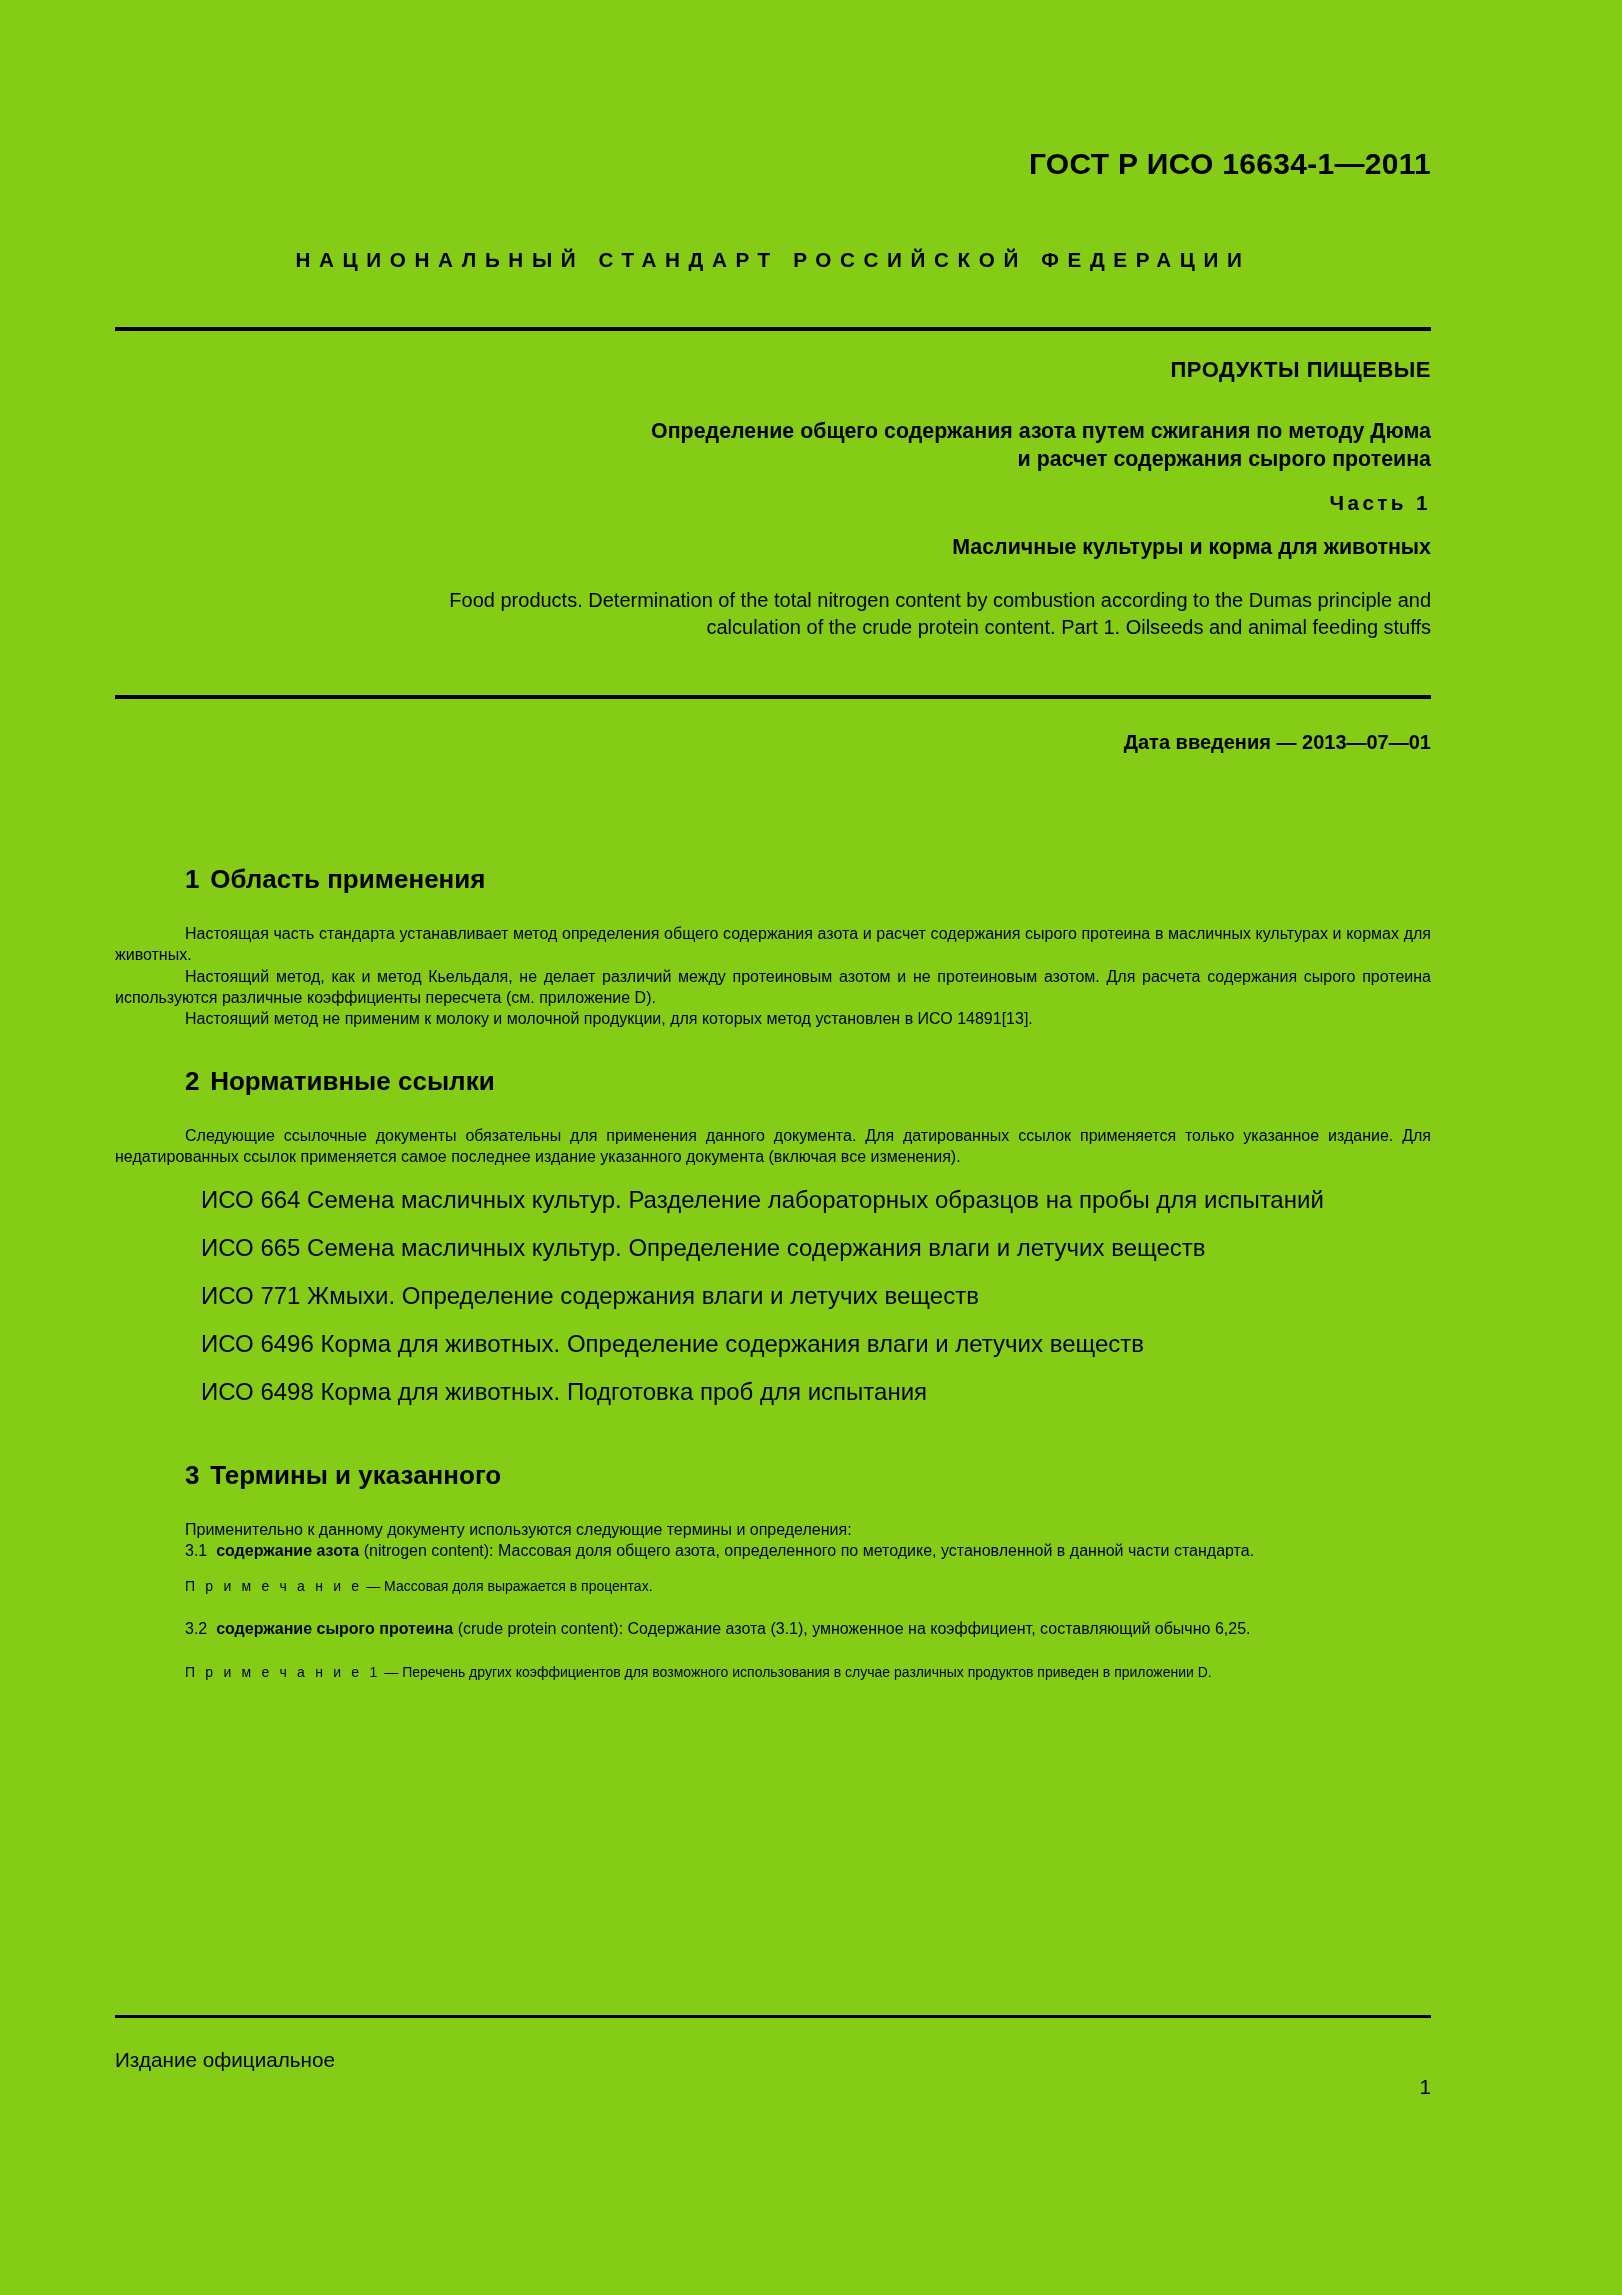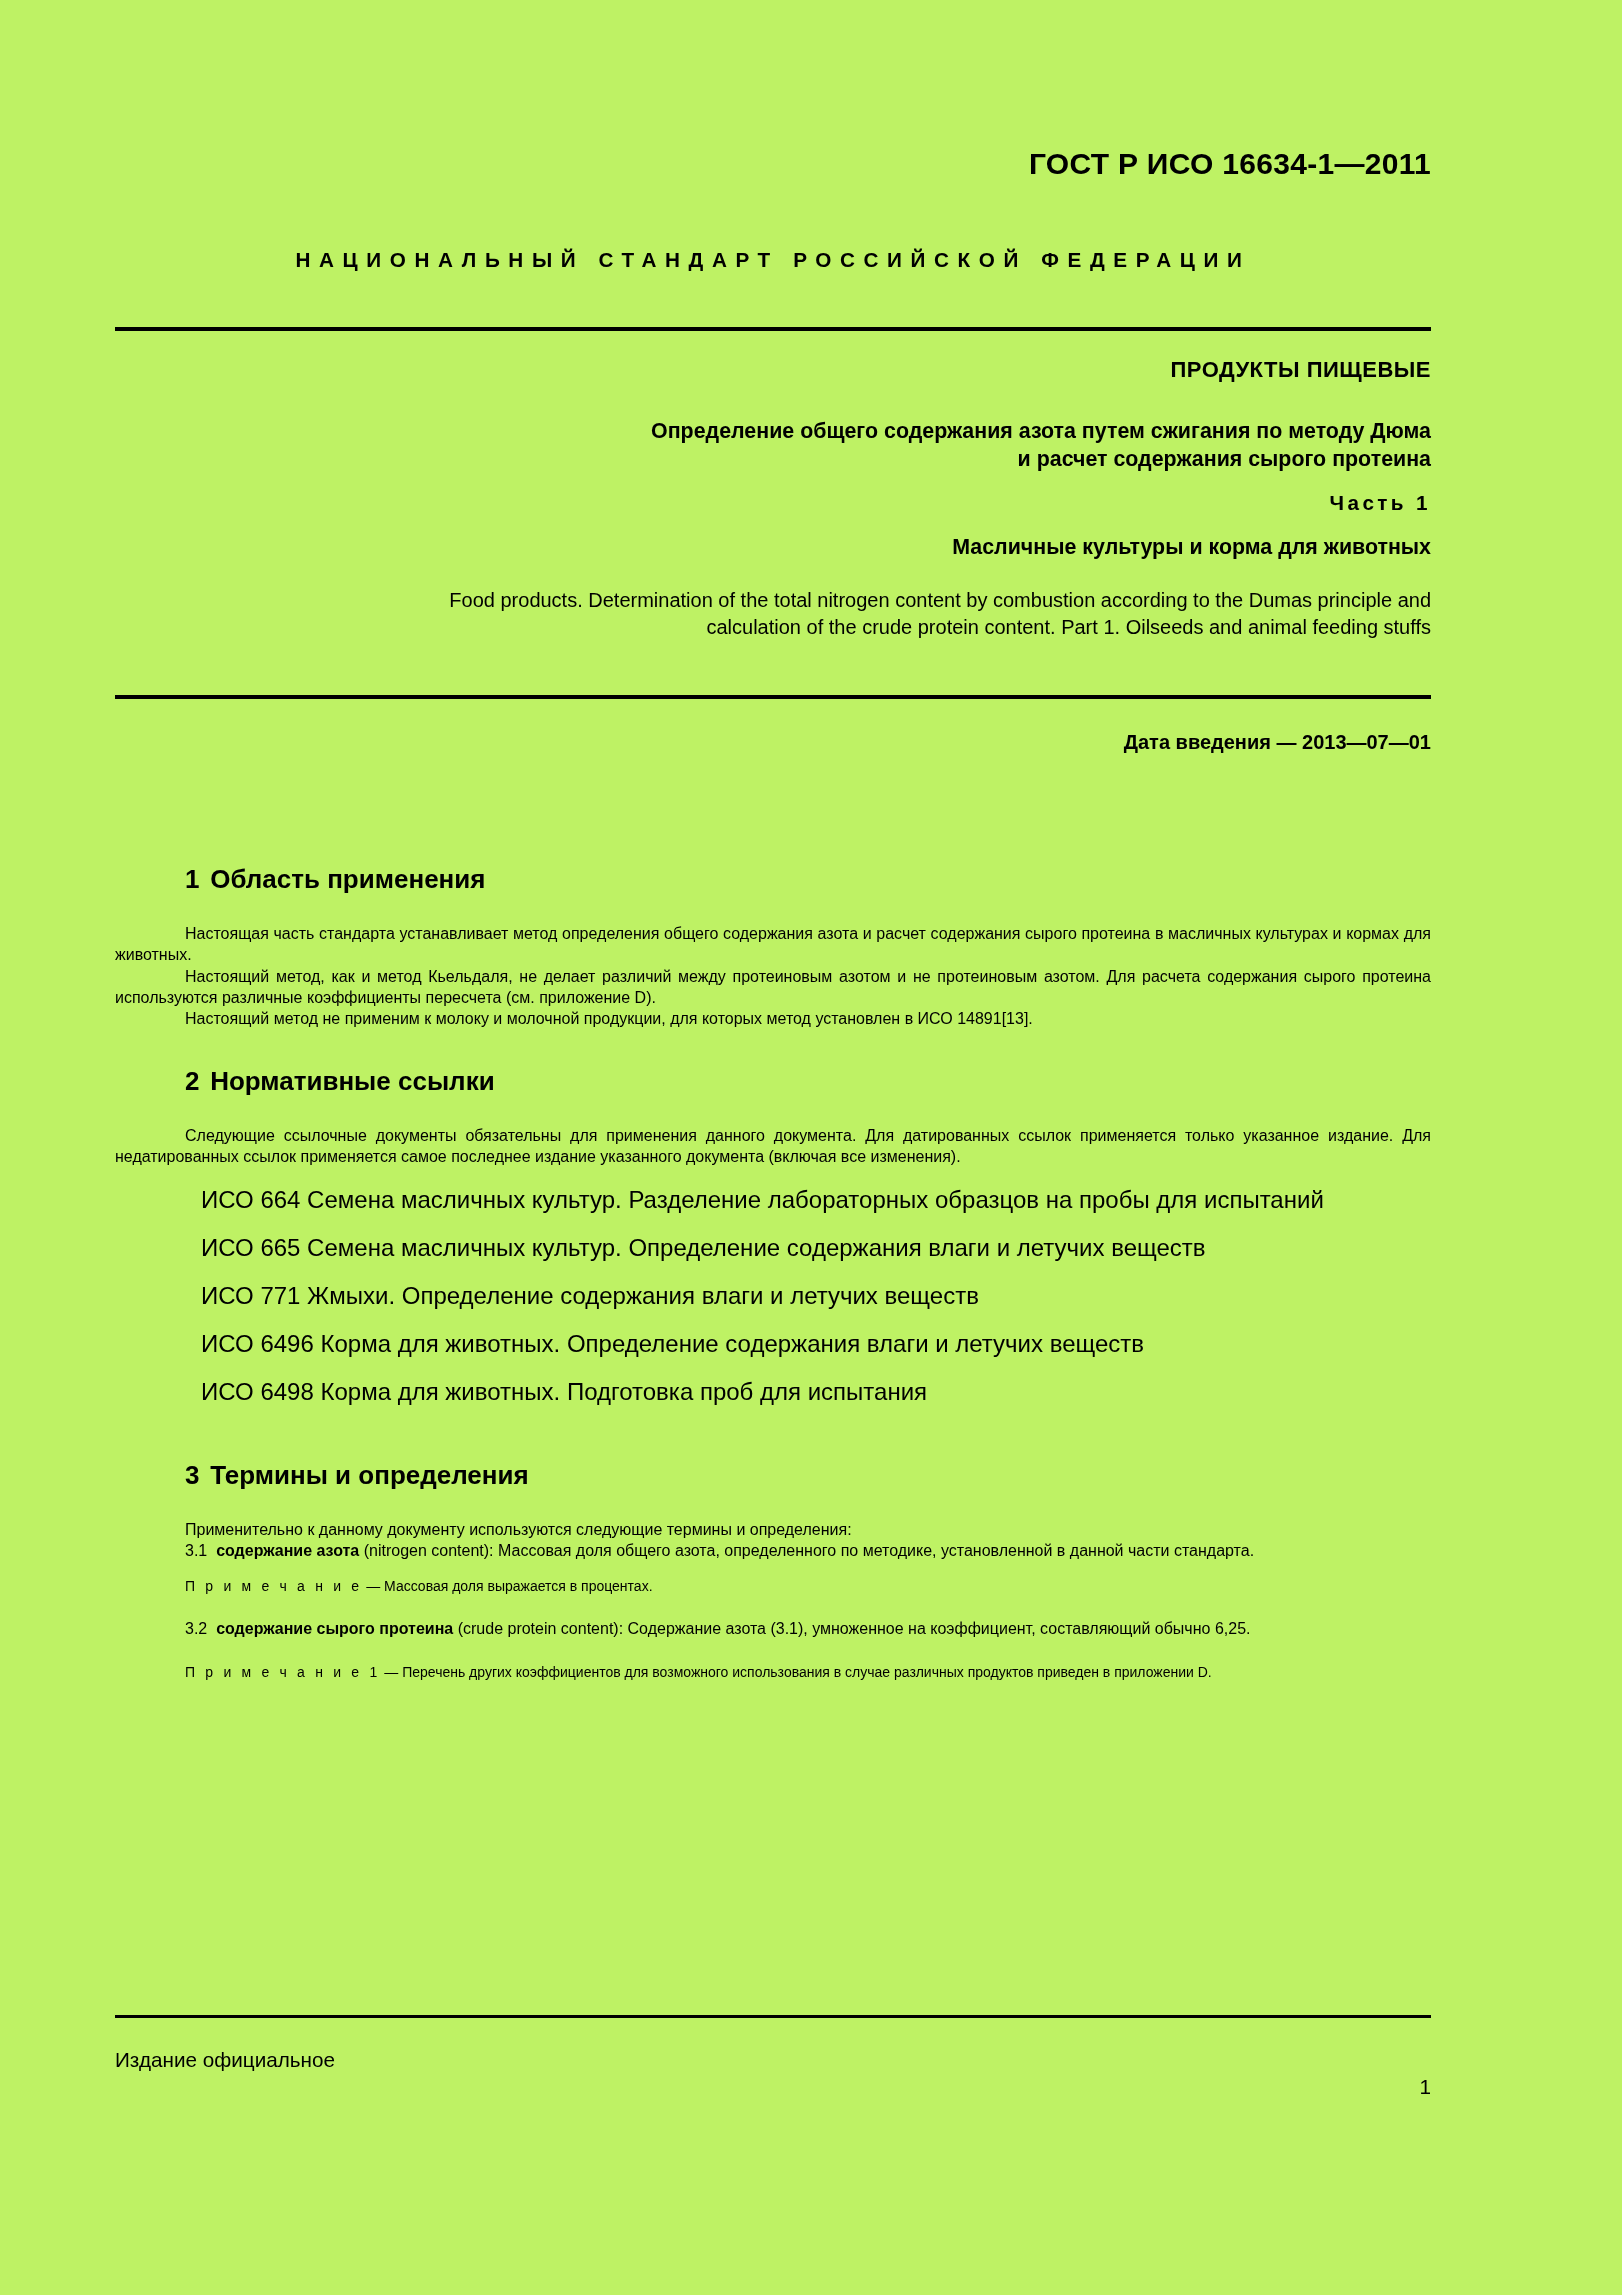--- a/index.html
+++ b/index.html
@@ -5,21 +5,21 @@
 <style>
   html, body {
     margin: 0;
     padding: 0;
     background: #ffffff;
   }
   .page {
     position: relative;
     width: 1623px;
     height: 2295px;
-    background: #bef264;
+    background: #84cc16;
     font-family: "Liberation Sans", "DejaVu Sans", sans-serif;
     color: #000000;
     box-sizing: border-box;
     overflow: hidden;
   }
 
   
   .doc-code {
     position: absolute;
     left: 115px;
@@ -211,21 +211,21 @@
     <div class="sp-after-head"></div>
     <p class="para">Следующие ссылочные документы обязательны для применения данного документа. Для датированных ссылок применяется только указанное издание. Для недатированных ссылок применяется самое последнее издание указанного документа (включая все изменения).</p>
     <p class="listitem">ИСО 664  Семена масличных культур. Разделение лабораторных образцов на пробы для испытаний</p>
     <p class="listitem">ИСО 665  Семена масличных культур. Определение содержания влаги и летучих веществ</p>
     <p class="listitem">ИСО 771  Жмыхи. Определение содержания влаги и летучих веществ</p>
     <p class="listitem">ИСО 6496  Корма для животных. Определение содержания влаги и летучих веществ</p>
     <p class="listitem">ИСО 6498  Корма для животных. Подготовка проб для испытания</p>
 
     <div class="sp-before-head"></div>
     <h2 class="sec">
-      <span class="num">3</span><span>Термины и определения</span>
+      <span class="num">3</span><span>Термины и указанного</span>
     </h2>
     <div class="sp-after-head"></div>
     <p class="para">Применительно к данному документу используются следующие термины и определения:</p>
 
     <p class="para"><span>3.1</span>&nbsp; <b class="term">содержание азота</b><span> (nitrogen content): Массовая доля общего азота, определенного по методике, установленной в данной части стандарта.</span></p>
 
     <div class="sp-gap-sm"></div>
     <p class="note"><span class="lbl">П р и м е ч а н и е</span><span> — Массовая доля выражается в процентах.</span></p>
 
     <div class="sp-gap-md"></div>

